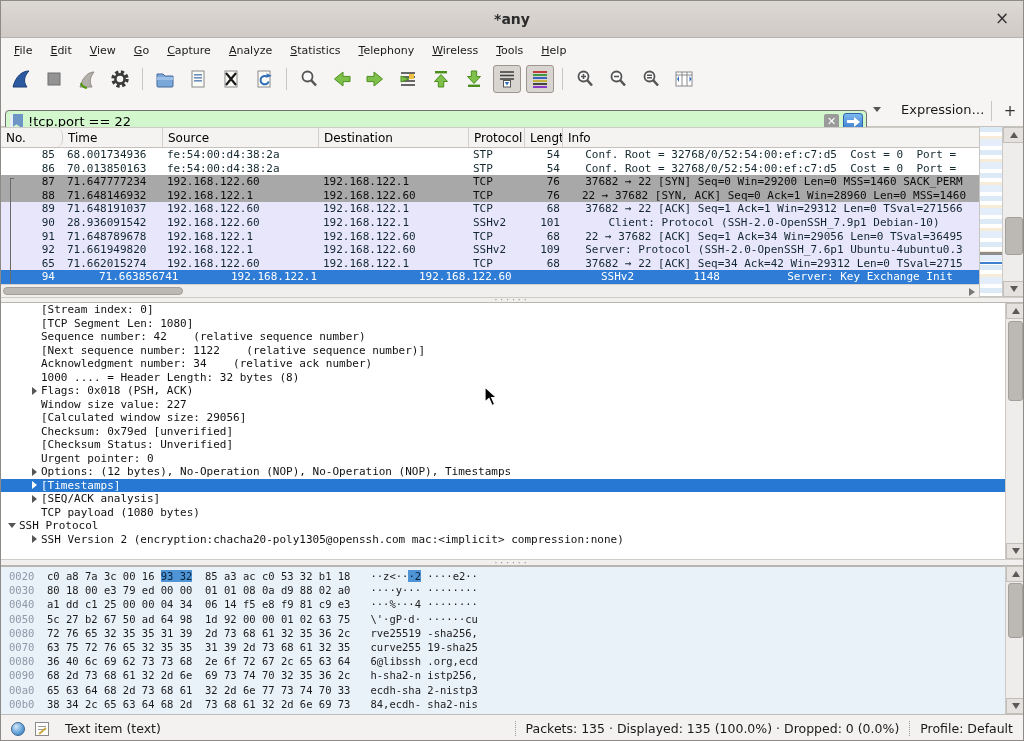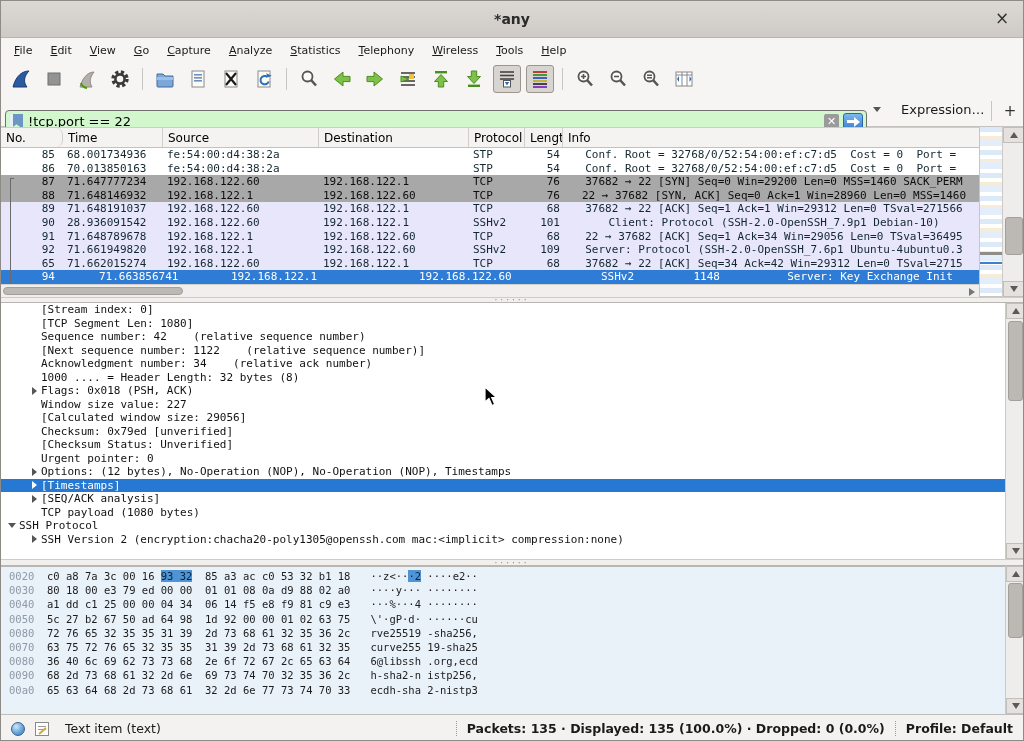--- a/index.html
+++ b/index.html
@@ -146,21 +146,21 @@
   .sb-expert { width:14px; height:14px; border-radius:50%;
     background:radial-gradient(circle at 35% 30%, #cfe6f8, #5f9fd8 60%, #3b79b8);
     border:1px solid #39648c; margin-right:10px; }
   .sb-note { width:14px; height:14px; background:#fdfdfb; border:1px solid #8a8a8a;
     position:relative; margin-right:16px; }
   .sb-note::after { content:""; position:absolute; left:2px; top:7px; width:9px; height:2px;
     background:#caa93f; transform:rotate(-40deg); }
   .sb-note::before { content:""; position:absolute; left:2px; top:3px; width:8px; height:1px;
     background:#9a9a9a; box-shadow:0 3px 0 #9a9a9a; }
   .sb-left-text { }
-  .sb-right { margin-left:auto; display:flex; align-items:flex-end;font-weight:bold; }
+  .sb-right { margin-left:auto; display:flex; align-items:flex-end; }
   .sb-vsep { width:1px; height:15px; border-left:1px dotted #9a9a9a; margin:0 10px; }
 
   
   .cursor { position:absolute; left:483px; top:385px; pointer-events:none; }
 </style>
 </head>
 <body>
 
 <div class="titlebar">
   <span class="title-text">*any</span>
@@ -455,20 +455,21 @@
     <span class="h-off">0020</span><span class="h-hex"><span>c0 a8 7a 3c 00 16 </span><span class="hl">93 32</span><span>  85 a3 ac c0 53 32 b1 18</span></span><span class="h-asc"><span>··z&lt;··</span><span class="hl">·2</span><span> ····e2··</span></span>
   </div>
   <div class="hrow"><span class="h-off">0030</span><span class="h-hex">80 18 00 e3 79 ed 00 00  01 01 08 0a d9 88 02 a0</span><span class="h-asc">····y··· ········</span></div>
   <div class="hrow"><span class="h-off">0040</span><span class="h-hex">a1 dd c1 25 00 00 04 34  06 14 f5 e8 f9 81 c9 e3</span><span class="h-asc">···%···4 ········</span></div>
   <div class="hrow"><span class="h-off">0050</span><span class="h-hex">5c 27 b2 67 50 ad 64 98  1d 92 00 00 01 02 63 75</span><span class="h-asc">\'·gP·d· ······cu</span></div>
   <div class="hrow"><span class="h-off">0080</span><span class="h-hex">72 76 65 32 35 35 31 39  2d 73 68 61 32 35 36 2c</span><span class="h-asc">rve25519 -sha256,</span></div>
   <div class="hrow"><span class="h-off">0070</span><span class="h-hex">63 75 72 76 65 32 35 35  31 39 2d 73 68 61 32 35</span><span class="h-asc">curve255 19-sha25</span></div>
   <div class="hrow"><span class="h-off">0080</span><span class="h-hex">36 40 6c 69 62 73 73 68  2e 6f 72 67 2c 65 63 64</span><span class="h-asc">6@libssh .org,ecd</span></div>
   <div class="hrow"><span class="h-off">0090</span><span class="h-hex">68 2d 73 68 61 32 2d 6e  69 73 74 70 32 35 36 2c</span><span class="h-asc">h-sha2-n istp256,</span></div>
   <div class="hrow"><span class="h-off">00a0</span><span class="h-hex">65 63 64 68 2d 73 68 61  32 2d 6e 77 73 74 70 33</span><span class="h-asc">ecdh-sha 2-nistp3</span></div>
+  <div class="hrow"><span class="h-off">00b0</span><span class="h-hex">38 34 2c 65 63 64 68 2d  73 68 61 32 2d 6e 69 73</span><span class="h-asc">84,ecdh- sha2-nis</span></div>
 </div>
 
 <div class="vscroll" style="left:1004px; top:565px; width:20px; height:148px;">
   <div class="vs-btn vs-up">
       <span class="tri-up"></span>
     </div>
   <div class="vs-thumb" style="top:17px; height:55px;"></div>
   <div class="vs-btn vs-dn">
       <span class="tri-dn"></span>
     </div>

